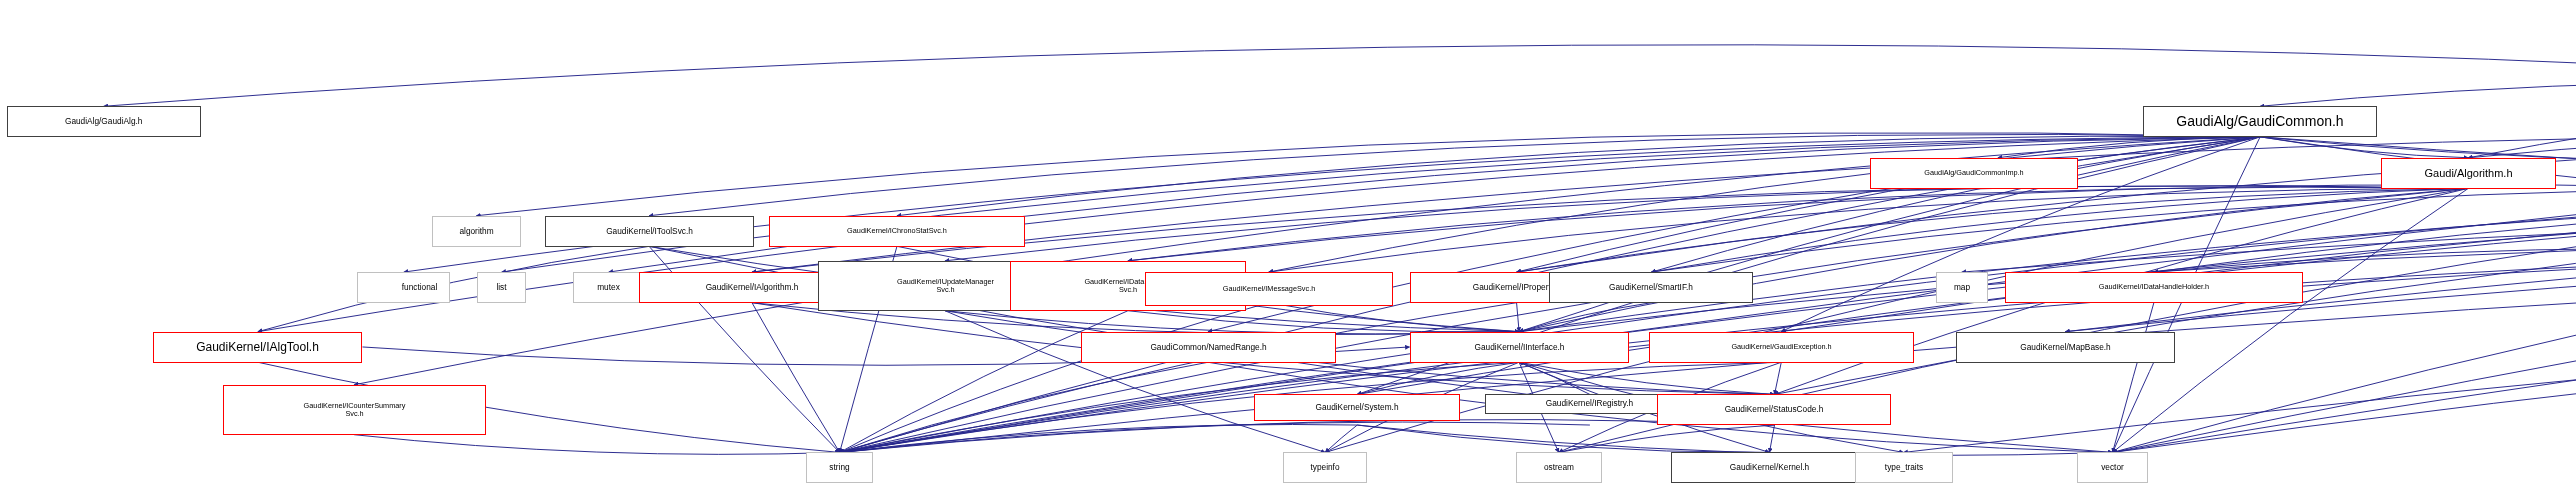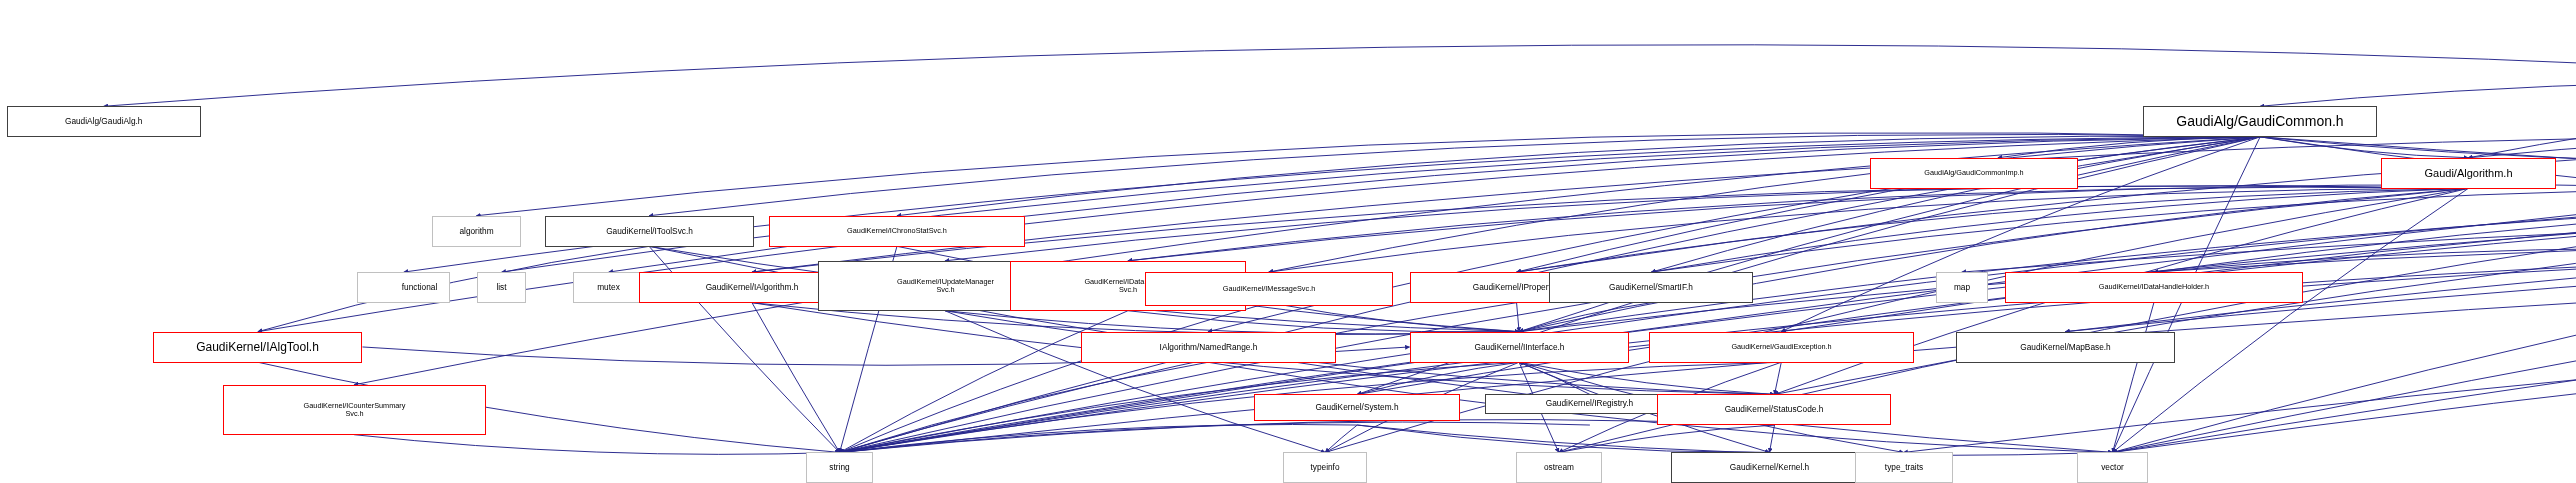--- a/index.html
+++ b/index.html
@@ -164,21 +164,21 @@
       <div class="node dark" style="left: 818px; top: 261px; width: 255px; height: 50px; font-size: 7.3px;"><span>GaudiKernel/IUpdateManager
 Svc.h</span></div>
       <div class="node red" style="left: 1010px; top: 261px; width: 236px; height: 50px; font-size: 7.3px;"><span>GaudiKernel/IDataProvider
 Svc.h</span></div>
       <div class="node red" style="left: 1145px; top: 272px; width: 248px; height: 34px; font-size: 7.3px;"><span>GaudiKernel/IMessageSvc.h</span></div>
       <div class="node red" style="left: 1410px; top: 272px; width: 214px; height: 31px; font-size: 8.3px;"><span>GaudiKernel/IProperty.h</span></div>
       <div class="node dark" style="left: 1549px; top: 272px; width: 204px; height: 31px; font-size: 8.3px;"><span>GaudiKernel/SmartIF.h</span></div>
       <div class="node lib" style="left: 1936px; top: 272px; width: 52px; height: 31px; font-size: 8.3px;"><span>map</span></div>
       <div class="node red" style="left: 2005px; top: 272px; width: 298px; height: 31px; font-size: 7.3px;"><span>GaudiKernel/IDataHandleHolder.h</span></div>
       <div class="node red" style="left: 153px; top: 332px; width: 209px; height: 31px; font-size: 12px;"><span>GaudiKernel/IAlgTool.h</span></div>
-      <div class="node red" style="left: 1081px; top: 332px; width: 255px; height: 31px; font-size: 8.3px;"><span>IAlgorithm/NamedRange.h</span></div>
+      <div class="node red" style="left: 1081px; top: 332px; width: 255px; height: 31px; font-size: 8.3px;"><span>GaudiCommon/NamedRange.h</span></div>
       <div class="node red" style="left: 1410px; top: 332px; width: 219px; height: 31px; font-size: 8.3px;"><span>GaudiKernel/IInterface.h</span></div>
       <div class="node red" style="left: 1649px; top: 332px; width: 265px; height: 31px; font-size: 7.3px;"><span>GaudiKernel/GaudiException.h</span></div>
       <div class="node dark" style="left: 1956px; top: 332px; width: 219px; height: 31px; font-size: 8.3px;"><span>GaudiKernel/MapBase.h</span></div>
       <div class="node red" style="left: 223px; top: 385px; width: 263px; height: 50px; font-size: 7.3px;"><span>GaudiKernel/ICounterSummary
 Svc.h</span></div>
       <div class="node red" style="left: 1254px; top: 394px; width: 206px; height: 27px; font-size: 8.3px;"><span>GaudiKernel/System.h</span></div>
       <div class="node dark" style="left: 1485px; top: 394px; width: 209px; height: 20px; font-size: 8.3px;"><span>GaudiKernel/IRegistry.h</span></div>
       <div class="node red" style="left: 1657px; top: 394px; width: 234px; height: 31px; font-size: 8.3px;"><span>GaudiKernel/StatusCode.h</span></div>
       <div class="node lib" style="left: 806px; top: 452px; width: 67px; height: 31px; font-size: 8.3px;"><span>string</span></div>
       <div class="node lib" style="left: 1283px; top: 452px; width: 84px; height: 31px; font-size: 8.3px;"><span>typeinfo</span></div>

